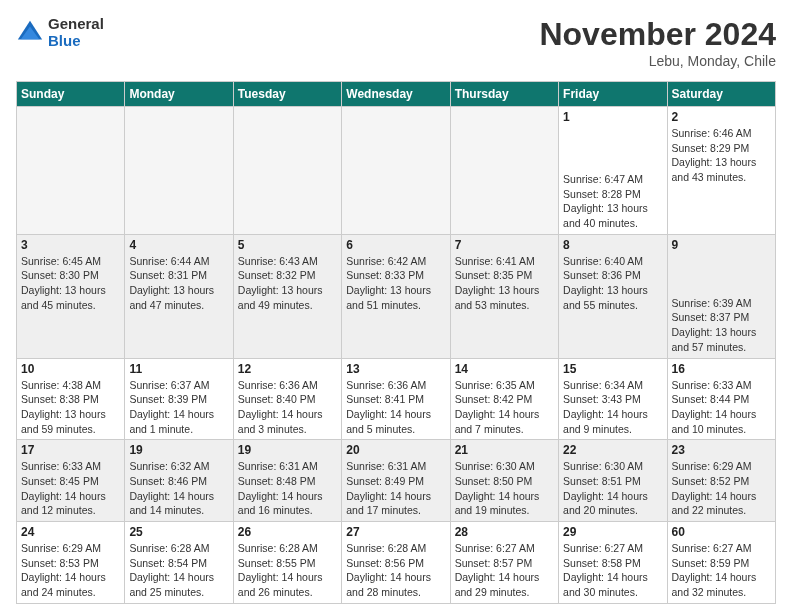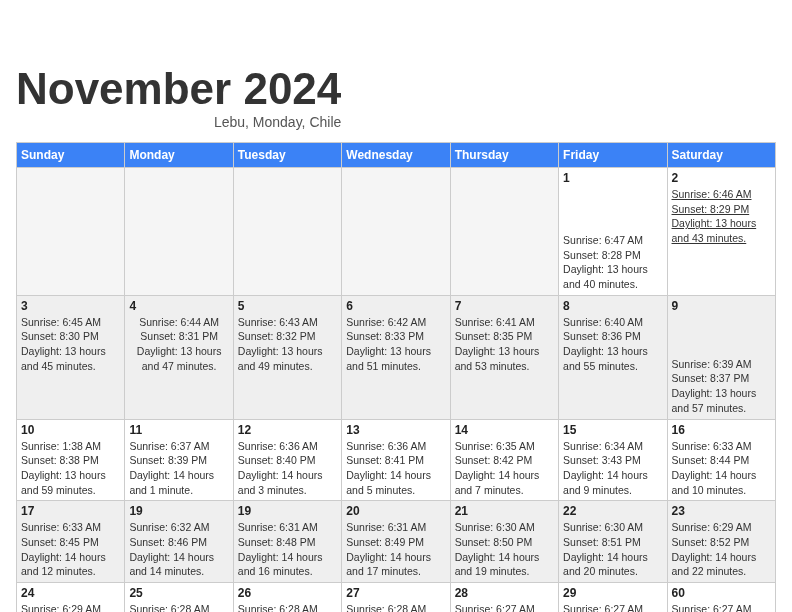--- a/index.html
+++ b/index.html
@@ -37,36 +37,35 @@
       color: #1a6bbf;
     }
     .logo-icon {
       width: 28px;
       height: 28px;
     }
     .title-block {
       text-align: right;
     }
     .month-title {
-      font-size: 44px;
+      font-size: 32px;
       font-weight: bold;
       color: #333;
-      margin-top: 48px;
     }
     .location {
       font-size: 14px;
       color: #555;
     }
     .calendar {
       width: 100%;
       border-collapse: collapse;
       font-size: 11px;
     }
     .calendar th {
-      background: #3b82f6;
+      background: #0f766e;
       color: #fff;
       padding: 5px 4px;
       text-align: left;
       border: 1px solid #ccc;
       font-size: 12px;
     }
     .calendar td {
       border: 1px solid #ccc;
       vertical-align: top;
       padding: 3px 4px;
@@ -93,20 +92,30 @@
       line-height: 1.4;
     }
     .row-shade td {
       background: #efefef !important;
     }
   </style>
 </head>
 <body>
 
 <div class="header">
+  <div class="logo">
+    <svg class="logo-icon" viewBox="0 0 30 30" xmlns="http://www.w3.org/2000/svg">
+      <polygon points="15,2 28,22 2,22" fill="#1a6bbf"></polygon>
+      <polygon points="15,8 25,22 5,22" fill="#4da6ff" opacity="0.5"></polygon>
+    </svg>
+    <div class="logo-text">
+      <span class="logo-general">General</span>
+      <span class="logo-blue">Blue</span>
+    </div>
+  </div>
   <div class="title-block">
     <div class="month-title">November 2024</div>
     <div class="location">Lebu, Monday, Chile</div>
   </div>
 </div>
 
 <table class="calendar">
   <thead>
     <tr>
     <th>Sunday</th>
@@ -127,37 +136,37 @@
         <td class="empty"></td>
         <td>
           <span class="day-number">1</span>
           <div class="day-info" style="white-space: pre-line; margin-top: 48px;">Sunrise: 6:47 AM
 Sunset: 8:28 PM
 Daylight: 13 hours
 and 40 minutes.</div>
         </td>
         <td>
           <span class="day-number">2</span>
-          <div class="day-info" style="white-space: pre-line; text-decoration: underline;">Sunrise: 6:46 AM
+          <div class="day-info" style="white-space: pre-line;">Sunrise: 6:46 AM
 Sunset: 8:29 PM
 Daylight: 13 hours
 and 43 minutes.</div>
         </td>
       </tr>
       <tr class="row-shade">
         <td>
           <span class="day-number">3</span>
           <div class="day-info" style="white-space: pre-line;">Sunrise: 6:45 AM
 Sunset: 8:30 PM
 Daylight: 13 hours
 and 45 minutes.</div>
         </td>
         <td>
           <span class="day-number">4</span>
-          <div class="day-info" style="white-space: pre-line; text-align: center;">Sunrise: 6:44 AM
+          <div class="day-info" style="white-space: pre-line;">Sunrise: 6:44 AM
 Sunset: 8:31 PM
 Daylight: 13 hours
 and 47 minutes.</div>
         </td>
         <td>
           <span class="day-number">5</span>
           <div class="day-info" style="white-space: pre-line;">Sunrise: 6:43 AM
 Sunset: 8:32 PM
 Daylight: 13 hours
 and 49 minutes.</div>
@@ -187,21 +196,21 @@
           <span class="day-number">9</span>
           <div class="day-info" style="white-space: pre-line; margin-top: 44px;">Sunrise: 6:39 AM
 Sunset: 8:37 PM
 Daylight: 13 hours
 and 57 minutes.</div>
         </td>
       </tr>
       <tr>
         <td>
           <span class="day-number">10</span>
-          <div class="day-info" style="white-space: pre-line;">Sunrise: 1:38 AM
+          <div class="day-info" style="white-space: pre-line;">Sunrise: 4:38 AM
 Sunset: 8:38 PM
 Daylight: 13 hours
 and 59 minutes.</div>
         </td>
         <td>
           <span class="day-number">11</span>
           <div class="day-info" style="white-space: pre-line;">Sunrise: 6:37 AM
 Sunset: 8:39 PM
 Daylight: 14 hours
 and 1 minute.</div>

